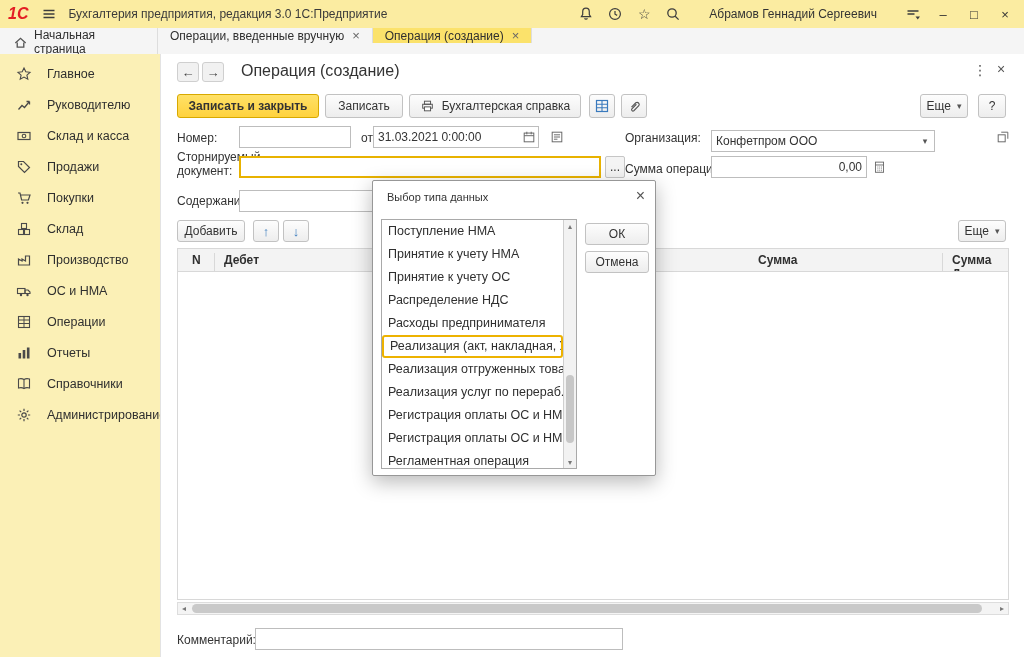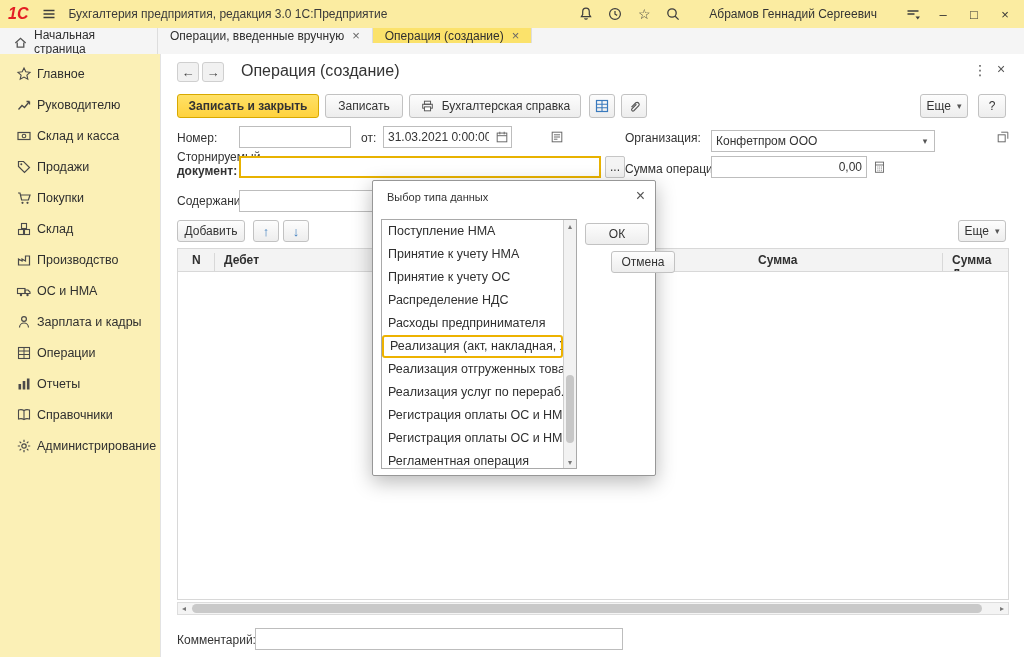--- a/index.html
+++ b/index.html
@@ -22,21 +22,21 @@
   
   .tabbar { position:absolute; left:0; top:28px; width:100%; height:42px; background:#f5f5f5;
             border-bottom:1px solid #d8d8d8; display:flex; align-items:flex-start; }
   .tab { display:flex; align-items:center; gap:6px; padding:0 12px; border-right:1px solid #ddd; cursor:pointer; }
   .tab.home { width:158px; }
   .tab-close { color:#666; font-size:13px; margin-left:2px; cursor:pointer; }
   .tab.active { background:#fbe26b; }
 
   
   .sidebar { position:absolute; left:0; top:54px; width:160px; height:603px; background:#fbf0b6; padding-top:4px; }
-  .side-item { height:31px; display:flex; align-items:center; padding-left:16px; gap:5px;
+  .side-item { height:31px; display:flex; align-items:center; padding-left:16px; gap:15px;
                font-size:12.5px; color:#2f2f2f; cursor:pointer; }
   .sicon { width:16px; height:16px; flex:none; display:flex; align-items:center; justify-content:center; }
 
   
   .main { position:absolute; left:160px; top:54px; width:864px; height:603px; background:#fff;
           border-left:1px solid #e3e3e3; }
   .abs { position:absolute; }
   .lbl { position:absolute; color:#333; }
   .doc-title { font-size:16px; color:#333; }
 
@@ -228,29 +228,20 @@
             <path d="M9 7h3l2 2v1.5H9z" fill="none" stroke="#4a4a4a" stroke-width="1.1"></path>
             <circle cx="5" cy="12" r="1.2" fill="#4a4a4a"></circle>
             <circle cx="11.5" cy="12" r="1.2" fill="#4a4a4a"></circle>
           </svg>
         </span>
       <span>ОС и НМА</span>
     </div>
     <div class="side-item">
       <span class="sicon">
           <svg width="16" height="16" viewBox="0 0 16 16">
-            <circle cx="8" cy="5" r="2.4" fill="none" stroke="#4a4a4a" stroke-width="1.2"></circle>
-            <path d="M3.5 13.5a4.5 4.5 0 0 1 9 0" fill="none" stroke="#4a4a4a" stroke-width="1.2"></path>
-          </svg>
-        </span>
-      <span>Зарплата и кадры</span>
-    </div>
-    <div class="side-item">
-      <span class="sicon">
-          <svg width="16" height="16" viewBox="0 0 16 16">
             <rect x="2.5" y="2.5" width="11" height="11" fill="none" stroke="#4a4a4a" stroke-width="1.1"></rect>
             <path d="M8 2.5v11M2.5 6h11M2.5 9.5h11" stroke="#4a4a4a" stroke-width="1"></path>
           </svg>
         </span>
       <span>Операции</span>
     </div>
     <div class="side-item">
       <span class="sicon">
           <svg width="16" height="16" viewBox="0 0 16 16">
             <rect x="2.5" y="8" width="2.6" height="5.5" fill="#4a4a4a"></rect>
@@ -319,21 +310,21 @@
       <span>Еще</span>
       <span class="caret">▾</span>
     </div>
     <div class="btn abs" style="right:18px; top:40px; width:28px;">?</div>
 
     <span class="lbl" style="left:16px; top:77px;">Номер:</span>
     <div class="fwrap" style="left:78px; top:72px; width:112px;">
       <input value="" style="">
     </div>
     <span class="lbl" style="left:200px; top:77px;">от:</span>
-    <div class="fwrap" style="left:222px; top:72px; width:129px;">
+    <div class="fwrap" style="left:212px; top:72px; width:166px;">
       <input value="31.03.2021 0:00:00" style="">
       <span class="ficon">
           <svg width="14" height="14" viewBox="0 0 16 16">
             <rect x="2.5" y="3.5" width="11" height="10" fill="none" stroke="#666" stroke-width="1.1"></rect>
             <path d="M2.5 6.5h11M5.5 2v3M10.5 2v3" stroke="#666" stroke-width="1.1"></path>
           </svg>
         </span>
     </div>
     <span class="flat-icon-btn" style="left:386px; top:73px;">
         <svg width="14" height="14" viewBox="0 0 16 16">
@@ -348,21 +339,21 @@
       <span class="ficon" style="font-size:9px; color:#555;">▾</span>
     </div>
     <span class="flat-icon-btn" style="left:832px; top:73px;">
         <svg width="14" height="14" viewBox="0 0 16 16">
           <rect x="2.5" y="5.5" width="8" height="8" fill="none" stroke="#666" stroke-width="1.1"></rect>
           <path d="M6 2.5h7.5V10" fill="none" stroke="#666" stroke-width="1.1"></path>
         </svg>
       </span>
 
     <span class="lbl" style="left:16px; top:96px;">Сторнируемый</span>
-    <span class="lbl" style="left:16px; top:110px;font-weight:bold;">документ:</span>
+    <span class="lbl" style="left:16px; top:110px;">документ:</span>
     <div class="fwrap storno" style="left:78px; top:102px; width:362px;">
       <input value="" style="">
     </div>
     <span class="side-btn" style="left:444px; top:102px;">...</span>
 
     <span class="lbl" style="left:464px; top:108px;">Сумма операции:</span>
     <div class="fwrap" style="left:550px; top:102px; width:156px;">
       <input class="right" value="0,00" style="">
     </div>
     <span class="flat-icon-btn" style="left:708px; top:103px;">
@@ -429,16 +420,16 @@
         <div class="dlg-item">Регистрация оплаты ОС и НМ...</div>
         <div class="dlg-item">Регламентная операция</div>
       </div>
       <div class="dlg-scroll">
         <span class="sarr" style="top:0;">▴</span>
         <div class="dlg-thumb"></div>
         <span class="sarr" style="bottom:0;">▾</span>
       </div>
     </div>
     <div class="btn small dlg-btn" style="top:42px;">ОК</div>
-    <div class="btn small dlg-btn" style="top:70px;margin-left:26px;">Отмена</div>
+    <div class="btn small dlg-btn" style="top:70px;">Отмена</div>
   </div>
 
 </div>
 
 </body></html>

